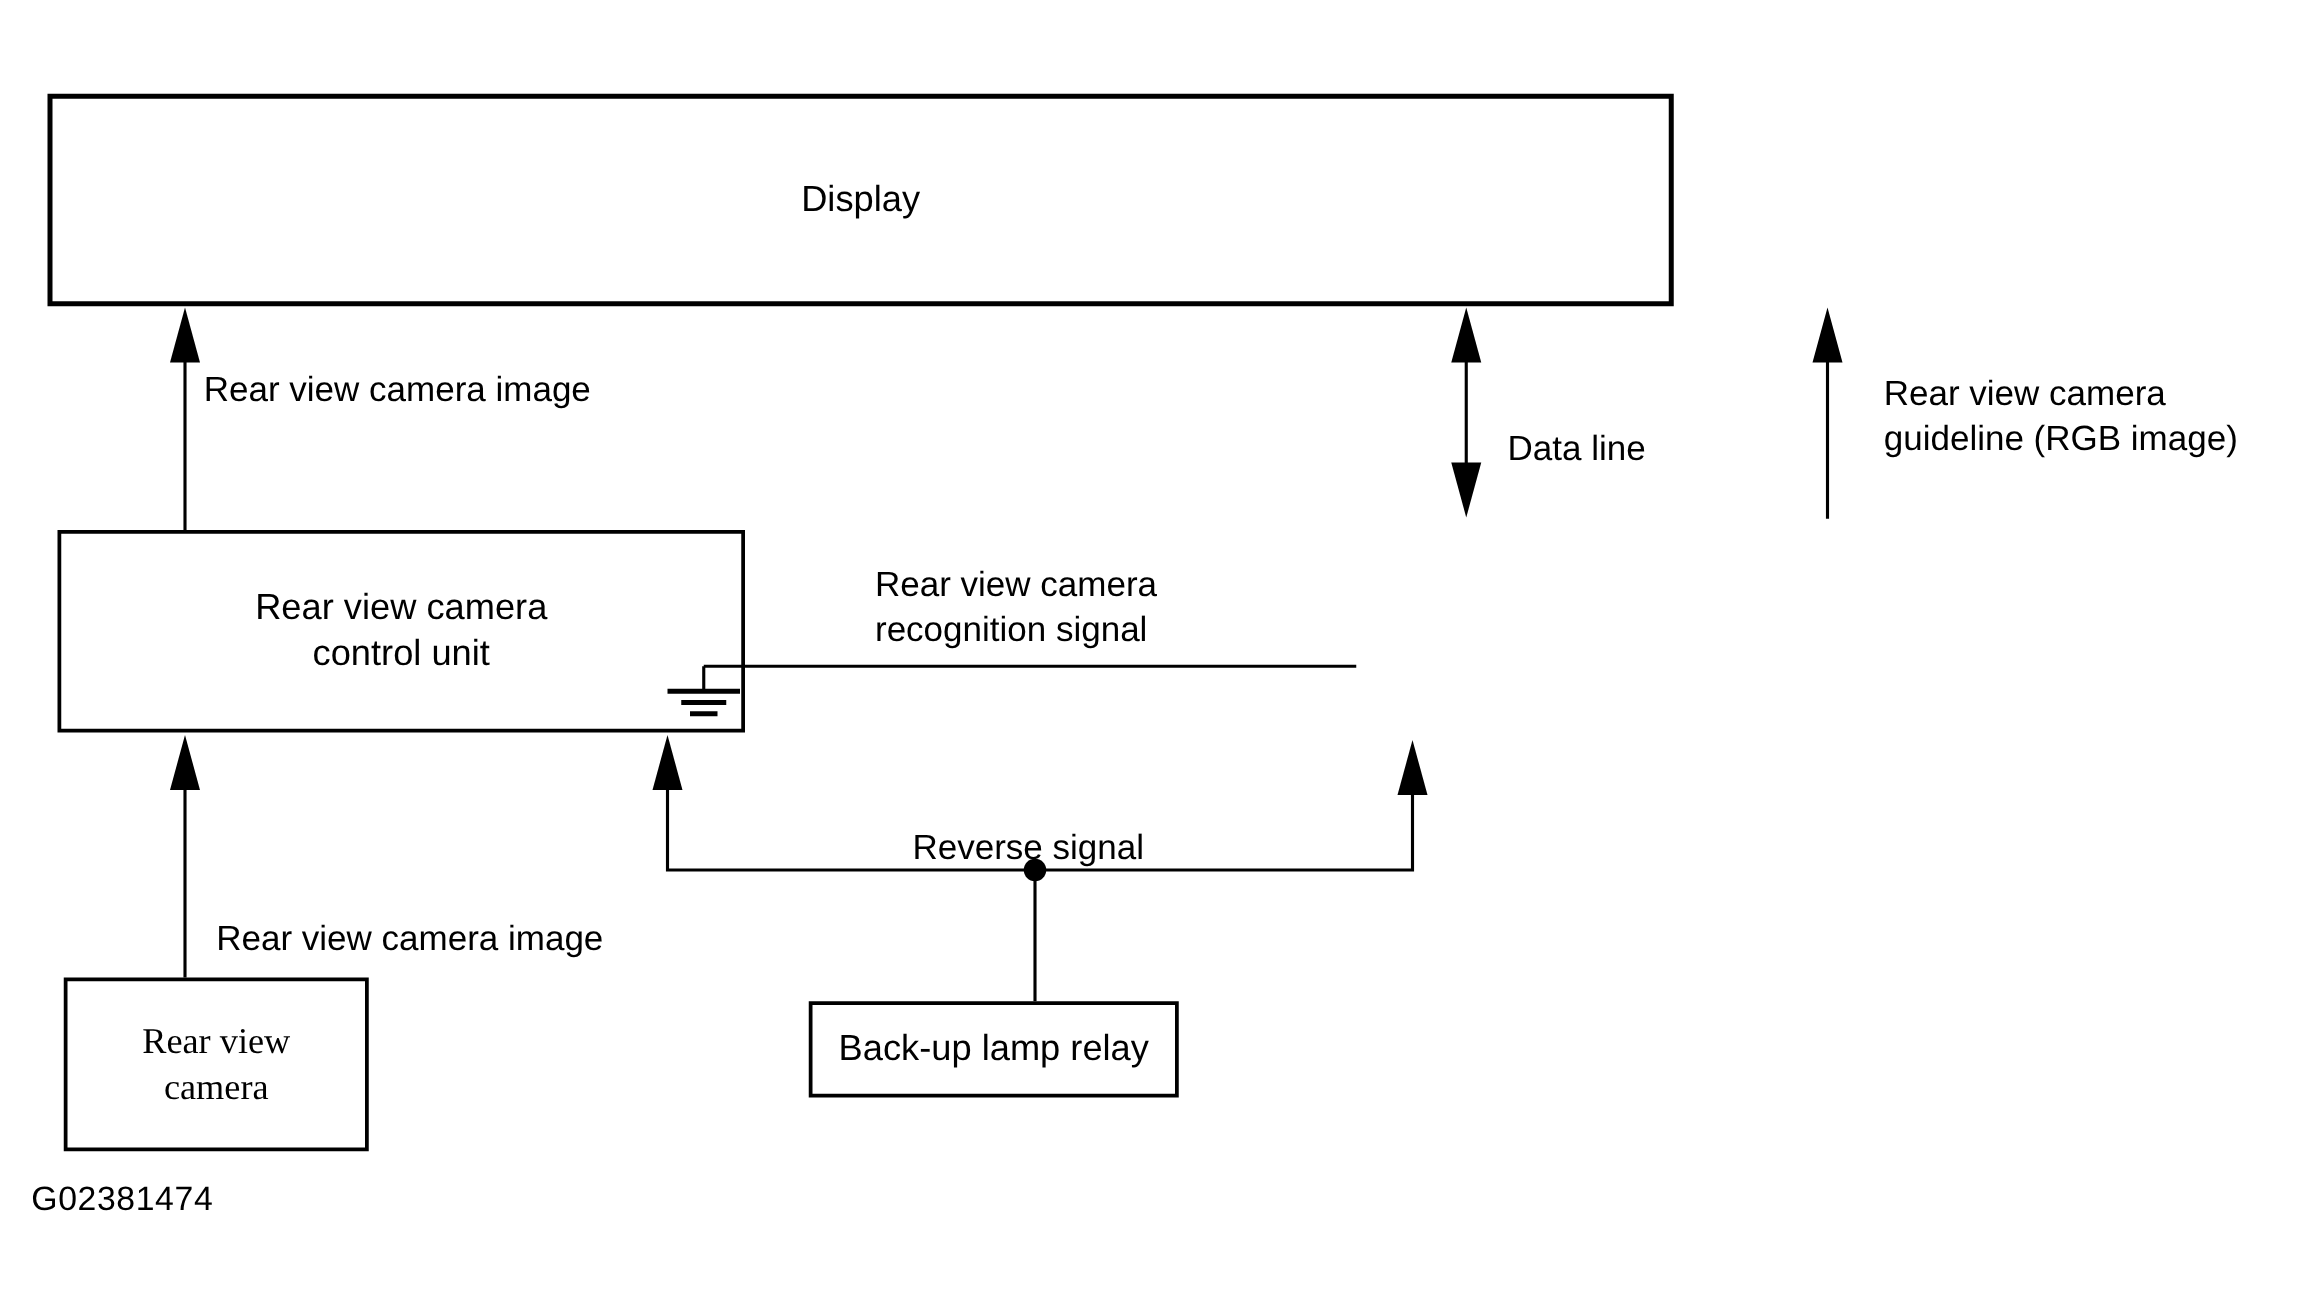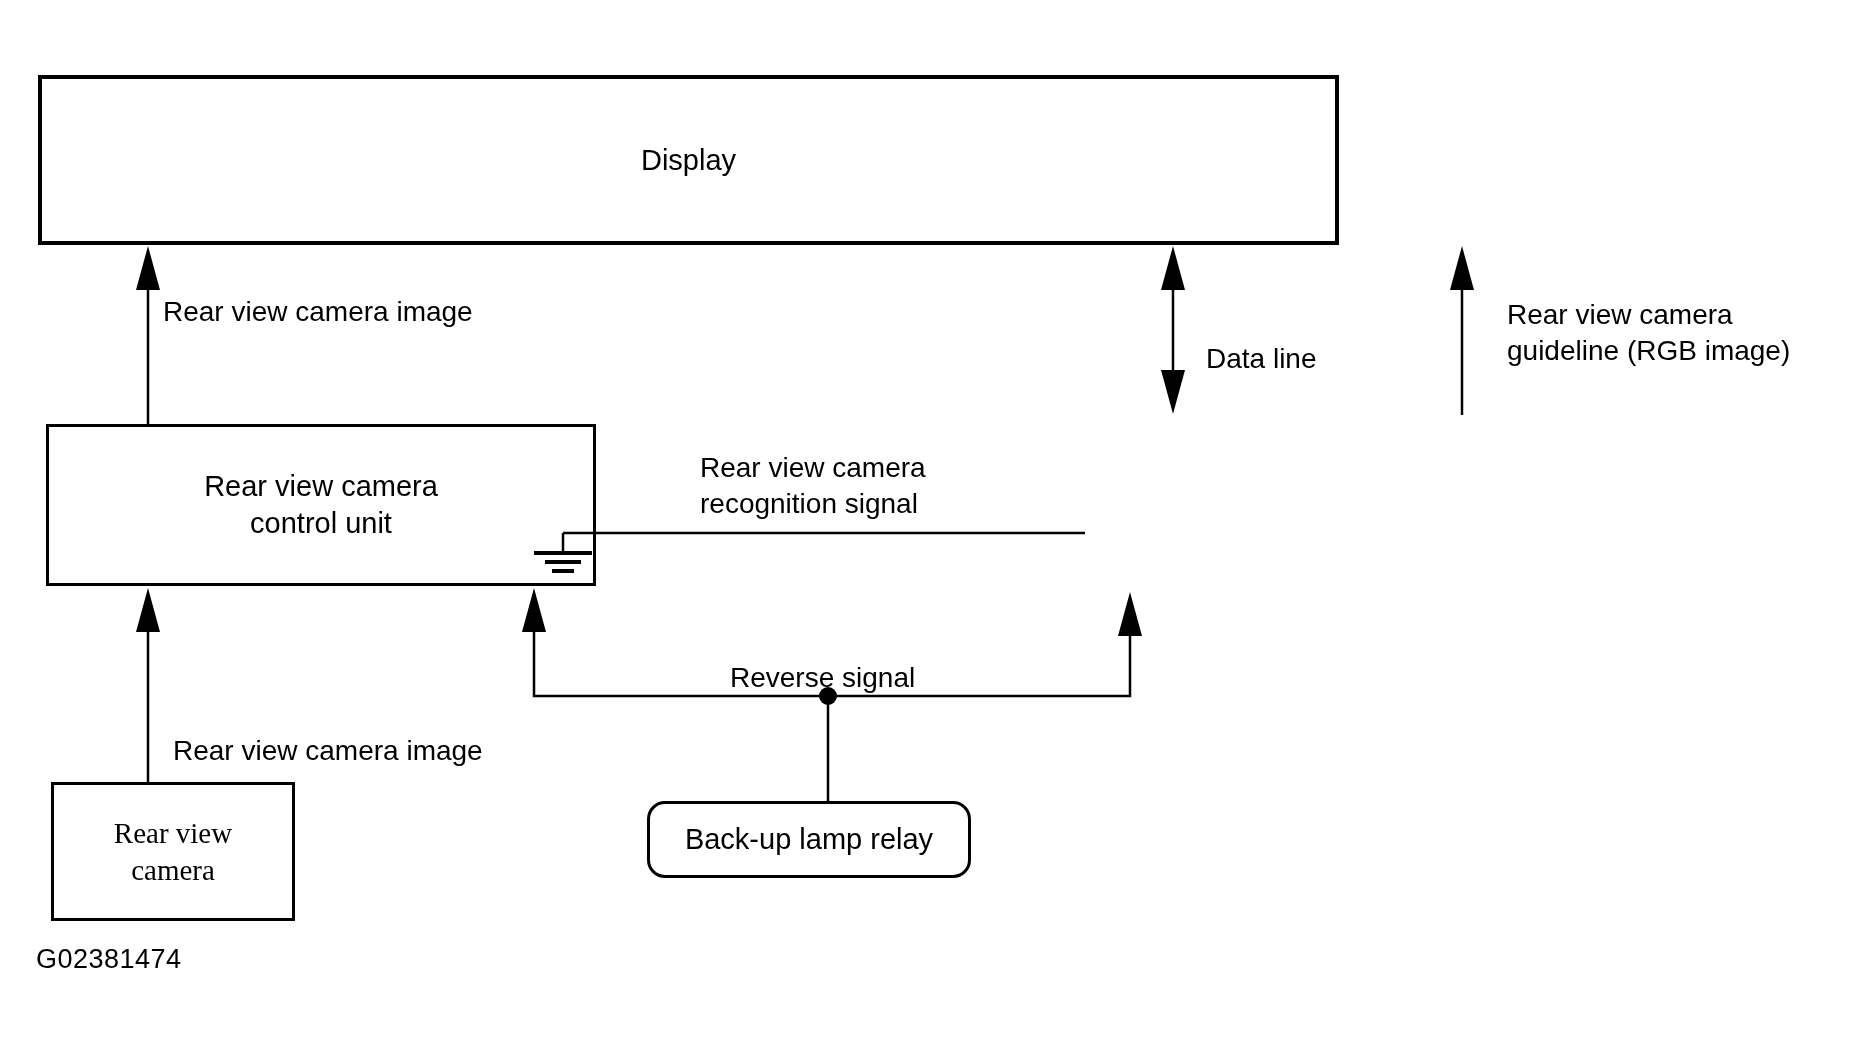--- a/index.html
+++ b/index.html
@@ -67,21 +67,21 @@
   <div class="box box--display" style="left:38px; top:75px; width:1301px; height:170px;">
     <span>Display</span>
   </div>
 
   <div class="box" style="left:46px; top:424px; width:550px; height:162px;">
     <span>Rear view camera</span>
     <span>control unit</span>
   </div>
 
 
-  <div class="box" style="left:647px; top:801px; width:324px; height:77px;border-radius:18px;">
+  <div class="box" style="left:647px; top:801px; width:296px; height:77px;">
     <span>Back-up lamp relay</span>
   </div>
 
   <div class="box" style="left:51px; top:782px; width:244px; height:139px;font-family:Liberation Serif, serif;">
     <span>Rear view</span>
     <span>camera</span>
   </div>
 
   <div class="sig-label" style="left:163px; top:294px;">
     <span>Rear view camera image</span>
@@ -102,21 +102,21 @@
   </div>
 
   <div class="sig-label" style="left:730px; top:637px;margin-top:23px;">
     <span>Reverse signal</span>
   </div>
 
   <div class="sig-label" style="left:173px; top:733px;">
     <span>Rear view camera image</span>
   </div>
 
-  <div class="fig-id" style="left:36px; top:944px;">G02381474</div>
+  <div class="fig-id" style="left:25px; top:944px;">G02381474</div>
 
   <svg id="wires" width="1852" height="1042" viewBox="0 0 1852 1042">
 
     <g>
       <line x1="148" y1="424" x2="148" y2="280"></line>
       <polygon points="148,246 136,290 160,290"></polygon>
     </g>
 
     <g>
       <line x1="1173" y1="280" x2="1173" y2="380"></line>

